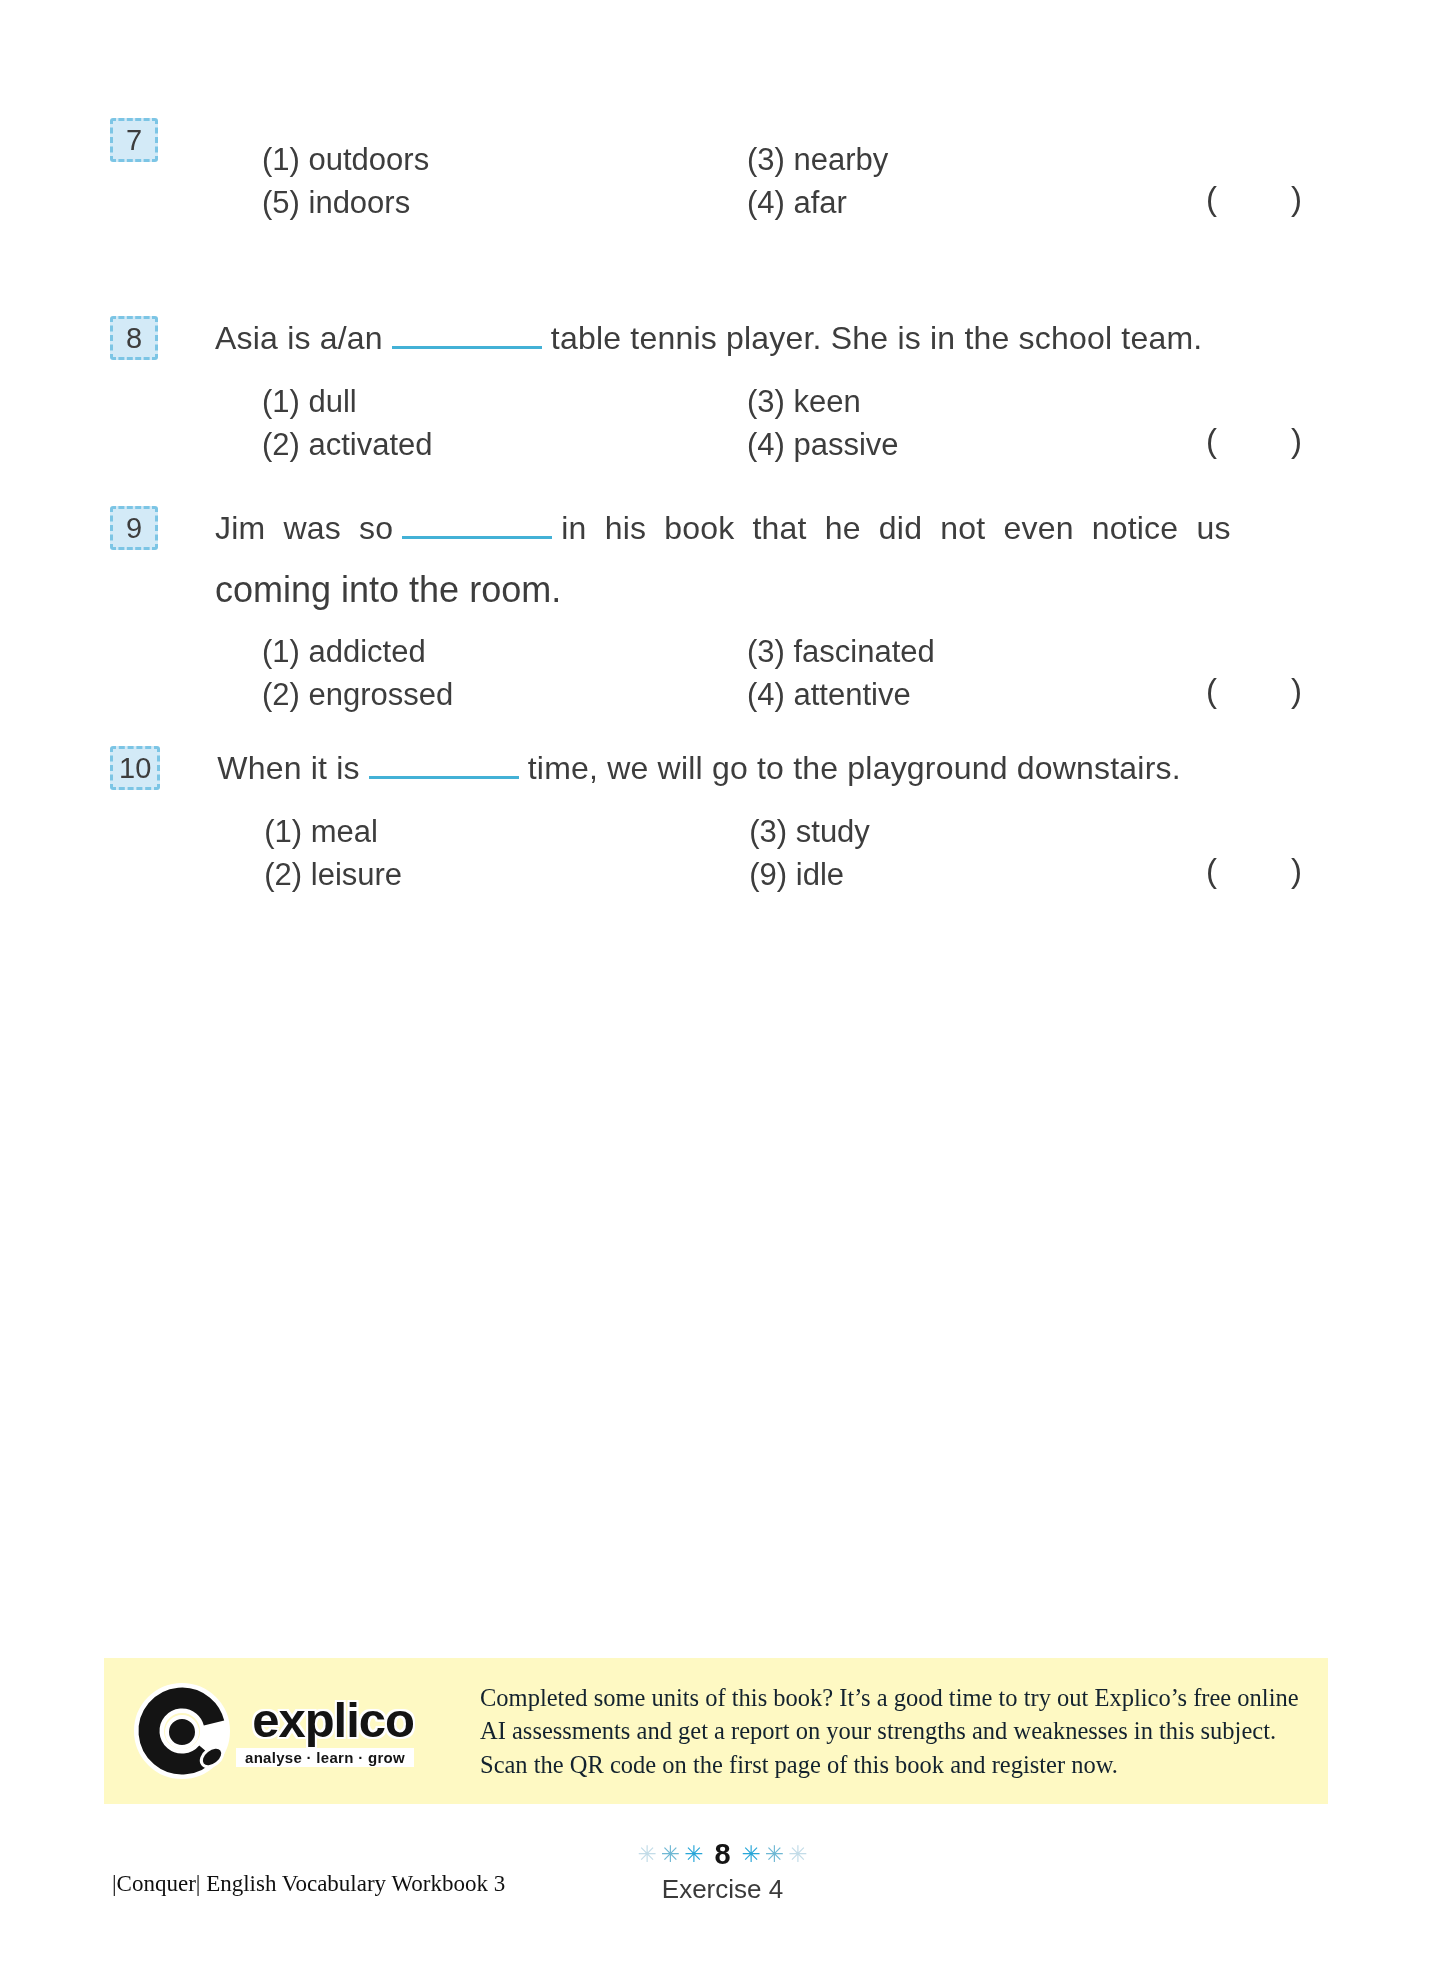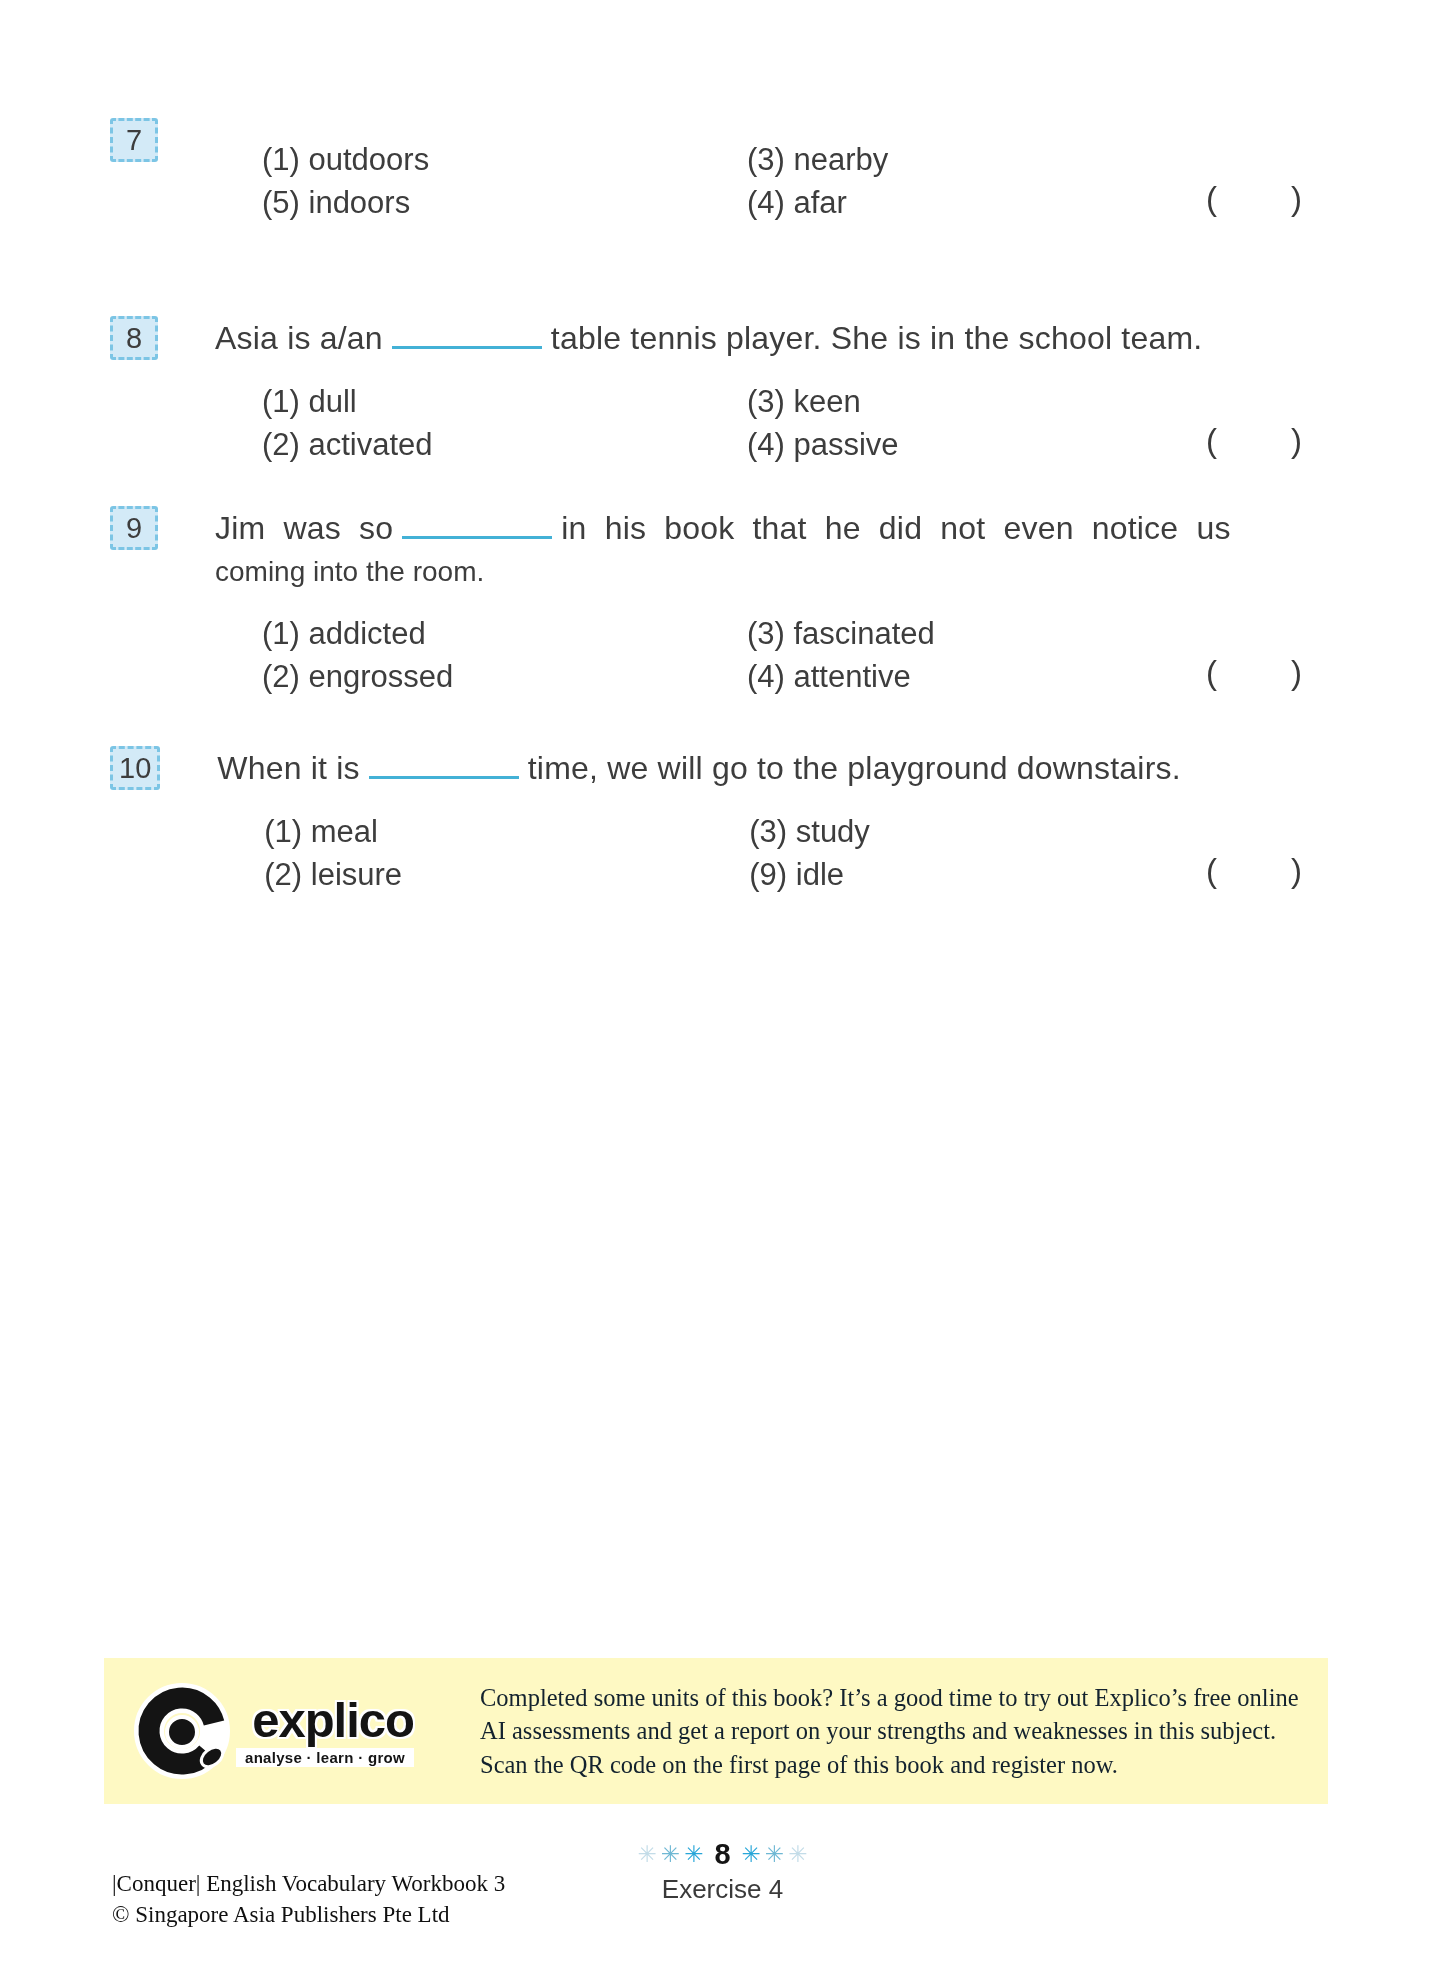--- a/index.html
+++ b/index.html
@@ -12,21 +12,21 @@
   .question { position:absolute; left:110px; width:1232px; display:flex; align-items:flex-start; }
   .q-badge {
     flex:none; min-width:48px; height:44px; box-sizing:border-box; padding:0 6px;
     background:#d3eaf7; border:3px dashed #7cc5e5; border-radius:3px;
     display:flex; align-items:center; justify-content:center;
     font-size:29px; color:#3d3d3d;
   }
   .q-content { margin-left:57px; flex:1; min-width:0; }
   .q-text { font-size:32px; line-height:44px; letter-spacing:0.2px; white-space:nowrap; }
   .q-text.wide { word-spacing:9px; }
-  .q-line2 { font-size:28px; line-height:40px; margin-top:2px; }
+  .q-line2 { font-size:36px; line-height:40px; margin-top:20px; }
   .blank {
     display:inline-block; width:150px; height:4px;
     border-bottom:3px solid #43b1d6; margin:0 9px;
   }
   .options { margin-top:20px; position:relative; }
   .opt-row { display:flex; font-size:31px; line-height:43px;margin-left:47px; }
   .opt.c1 { width:485px; flex:none; }
   .answer {
     position:absolute; right:40px; bottom:4px; font-size:33px;
     display:flex; gap:74px; color:#3b3b3b;
@@ -187,16 +187,15 @@
   </div>
 
   <div class="pagenum-row">
     <span class="sf sf-light">✳</span><span class="sf sf-mid">✳</span><span class="sf sf-dark">✳</span><span class="pagenum">8</span><span class="sf sf-dark">✳</span><span class="sf sf-mid">✳</span><span class="sf sf-light">✳</span>
   </div>
 
   <div class="exercise-row">Exercise 4</div>
 
   <div class="imprint">
     <div>|Conquer| English Vocabulary Workbook 3</div>
-    <div>© Singapore Asia Publishers Pte Ltd</div>
   </div>
 
 </div>
 
 </body></html>

